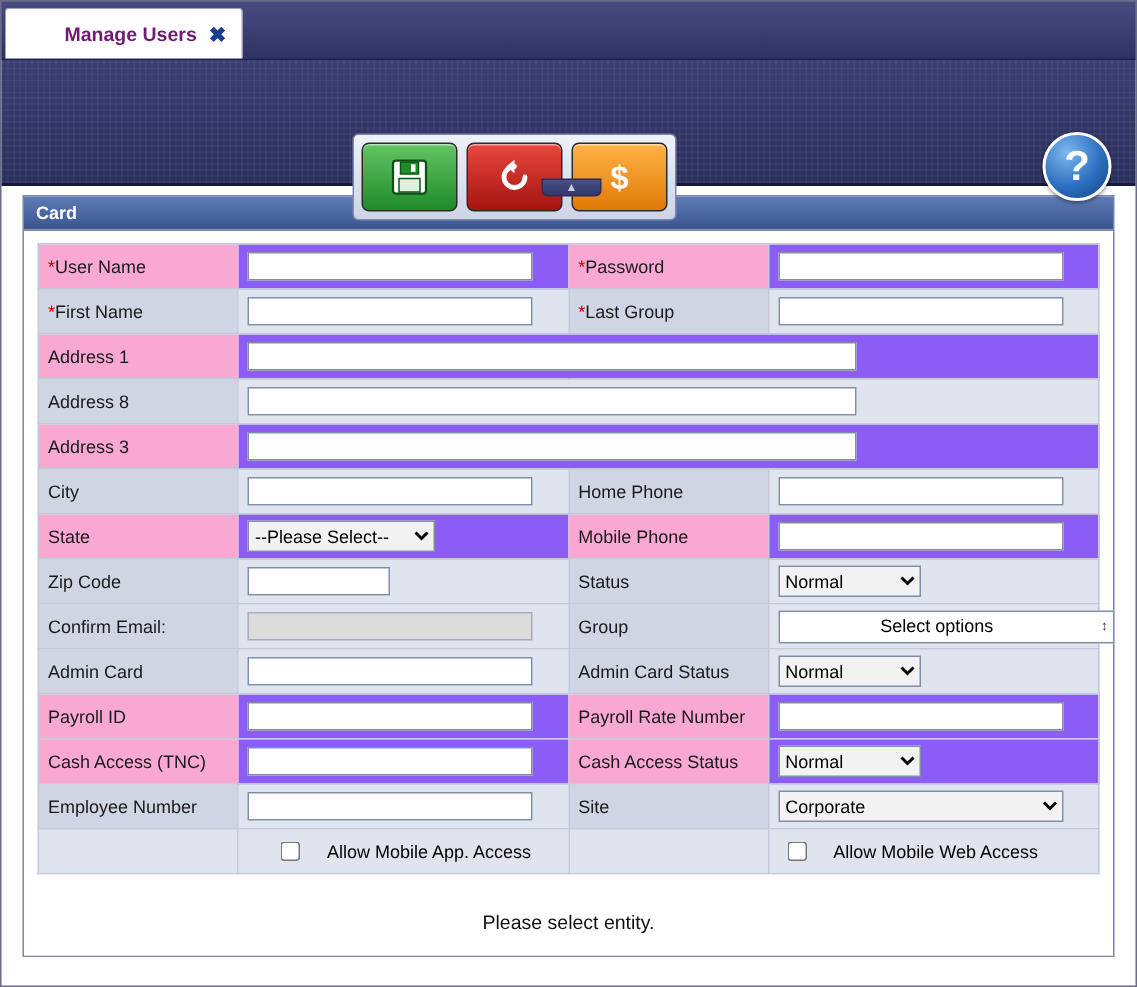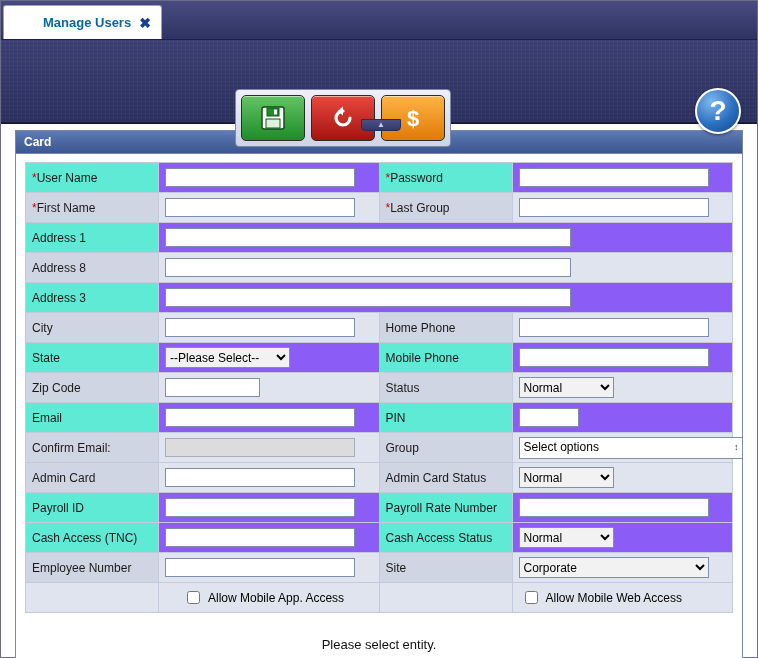--- a/index.html
+++ b/index.html
@@ -41,21 +41,21 @@
     padding: 0 10px 0 12px;
     background: #ffffff;
     border: 1px solid #9aa0c0;
     border-bottom: none;
     border-radius: 3px 3px 0 0;
     box-sizing: border-box;
   }
   .tab-label {
     font-weight: bold;
     font-size: 13px;
-    color: #0369a1;
+    color: #701a75;
     white-space: nowrap;
     padding-left: 27px;
   }
   .tab-close {
     margin-left: 8px;
     color: #1b3f8f;
     font-size: 14px;
     font-weight: bold;
     cursor: pointer;
     line-height: 1;
@@ -161,21 +161,21 @@
   }
   table.form td {
     border: 1px solid #c3cadb;
     height: 29px;
     padding: 0 6px;
     vertical-align: middle;
     font-size: 12px;
   }
   td.lbl {
     width: 120px;
-    background: #5eead4;
+    background: #f9a8d4;
     color: #1a1a1a;
     white-space: nowrap;
   }
   td.lbl.alt { background: #cfd5e2; }
   td.fld { background: #8b5cf6; }
   td.fld.alt { background: #dfe4ee; }
   .req { color: #cc0000; }
   input.txt {
     height: 19px;
     border: 1px solid #7f8fa9;
@@ -208,37 +208,38 @@
     width: 224px;
     height: 22px;
     border: 1px solid #7f8fa9;
     background: #ffffff;
     font-size: 12px;
     line-height: 19px;
     padding: 0 16px 0 4px;
     position: relative;
     box-sizing: border-box;
     cursor: pointer;
+    text-align: center;
   }
   .multiselect .arrows {
     position: absolute;
     right: 3px;
     top: 0;
     font-size: 9px;
     line-height: 19px;
     color: #333;
   }
   .chk-row td {
     background: #dfe4ee;
     height: 28px;
   }
   .chk-wrap {
     display: flex;
     align-items: center;
-    gap: 8px;
+    gap: 18px;
     padding-left: 22px;
   }
   .chk-wrap.right { padding-left: 6px; }
   input[type=checkbox] { margin: 0; }
   .footer-note {
     text-align: center;
     font-size: 13px;
     color: #111;
     padding: 24px 0 6px 0;
     background: #ffffff;
@@ -362,30 +363,20 @@
               <input class="txt w95" type="text" value="" style="">
             </td>
             <td class="lbl alt">Status</td>
             <td class="fld alt">
               <select class="sel w95">
                 <option>Normal</option>
               </select>
             </td>
           </tr>
           <tr>
-            <td class="lbl">Email</td>
-            <td class="fld">
-              <input class="txt w190" type="text" value="" style="">
-            </td>
-            <td class="lbl">PIN</td>
-            <td class="fld">
-              <input class="txt w60" type="text" value="" style="">
-            </td>
-          </tr>
-          <tr>
             <td class="lbl alt">Confirm Email:</td>
             <td class="fld alt">
               <input class="txt w190 disabled" type="text" disabled="" value="" style="">
             </td>
             <td class="lbl alt">Group</td>
             <td class="fld alt">
               <div class="multiselect">
                 <span>Select options</span>
                 <span class="arrows">↕</span>
               </div>

